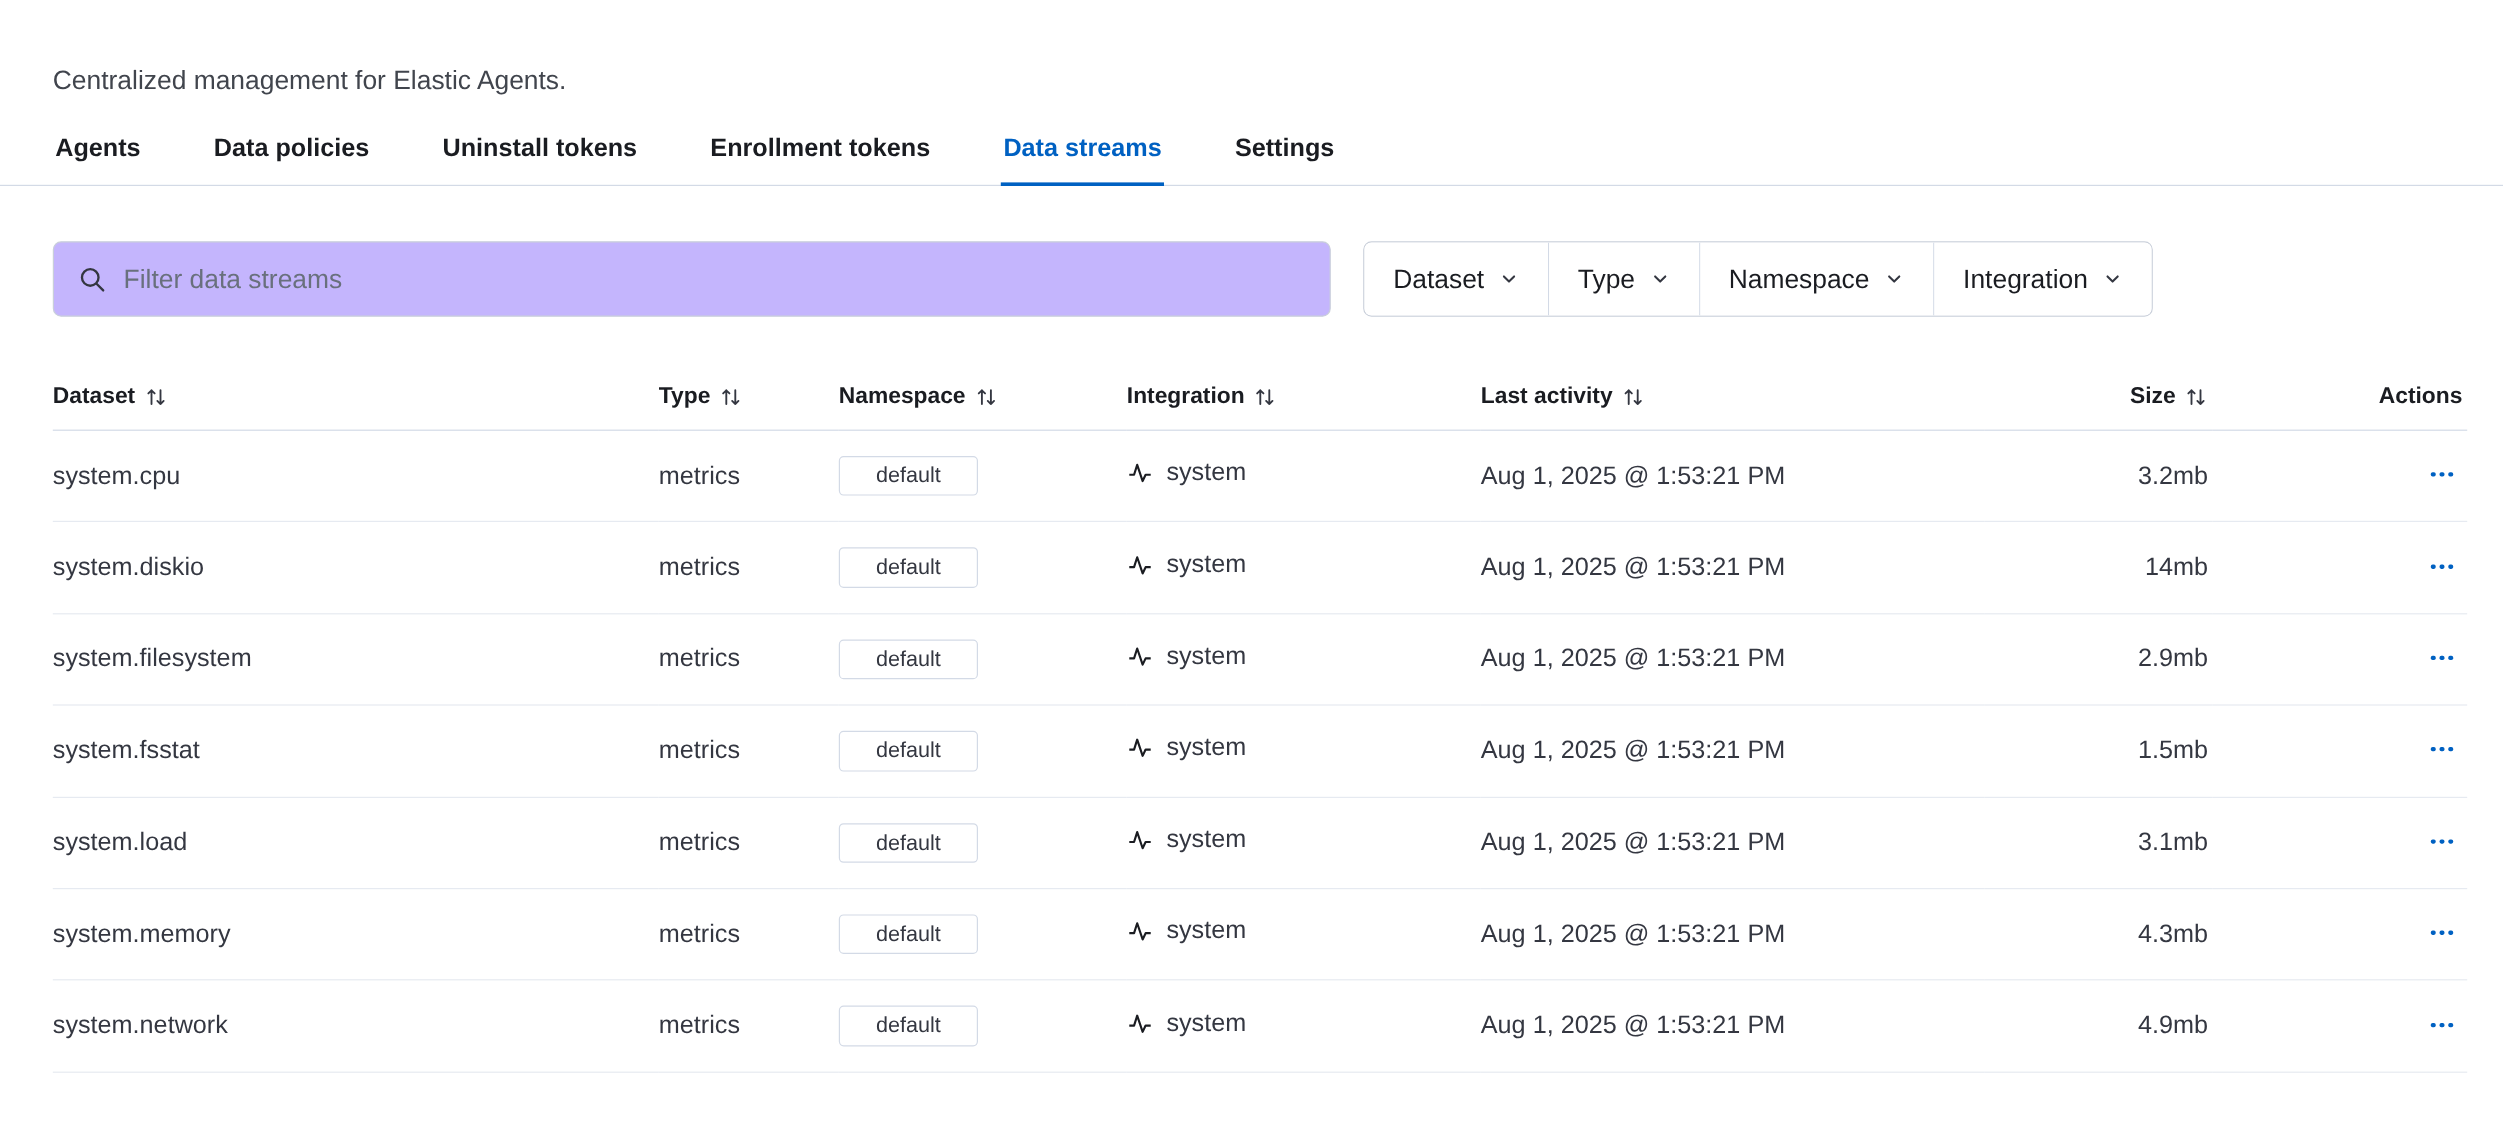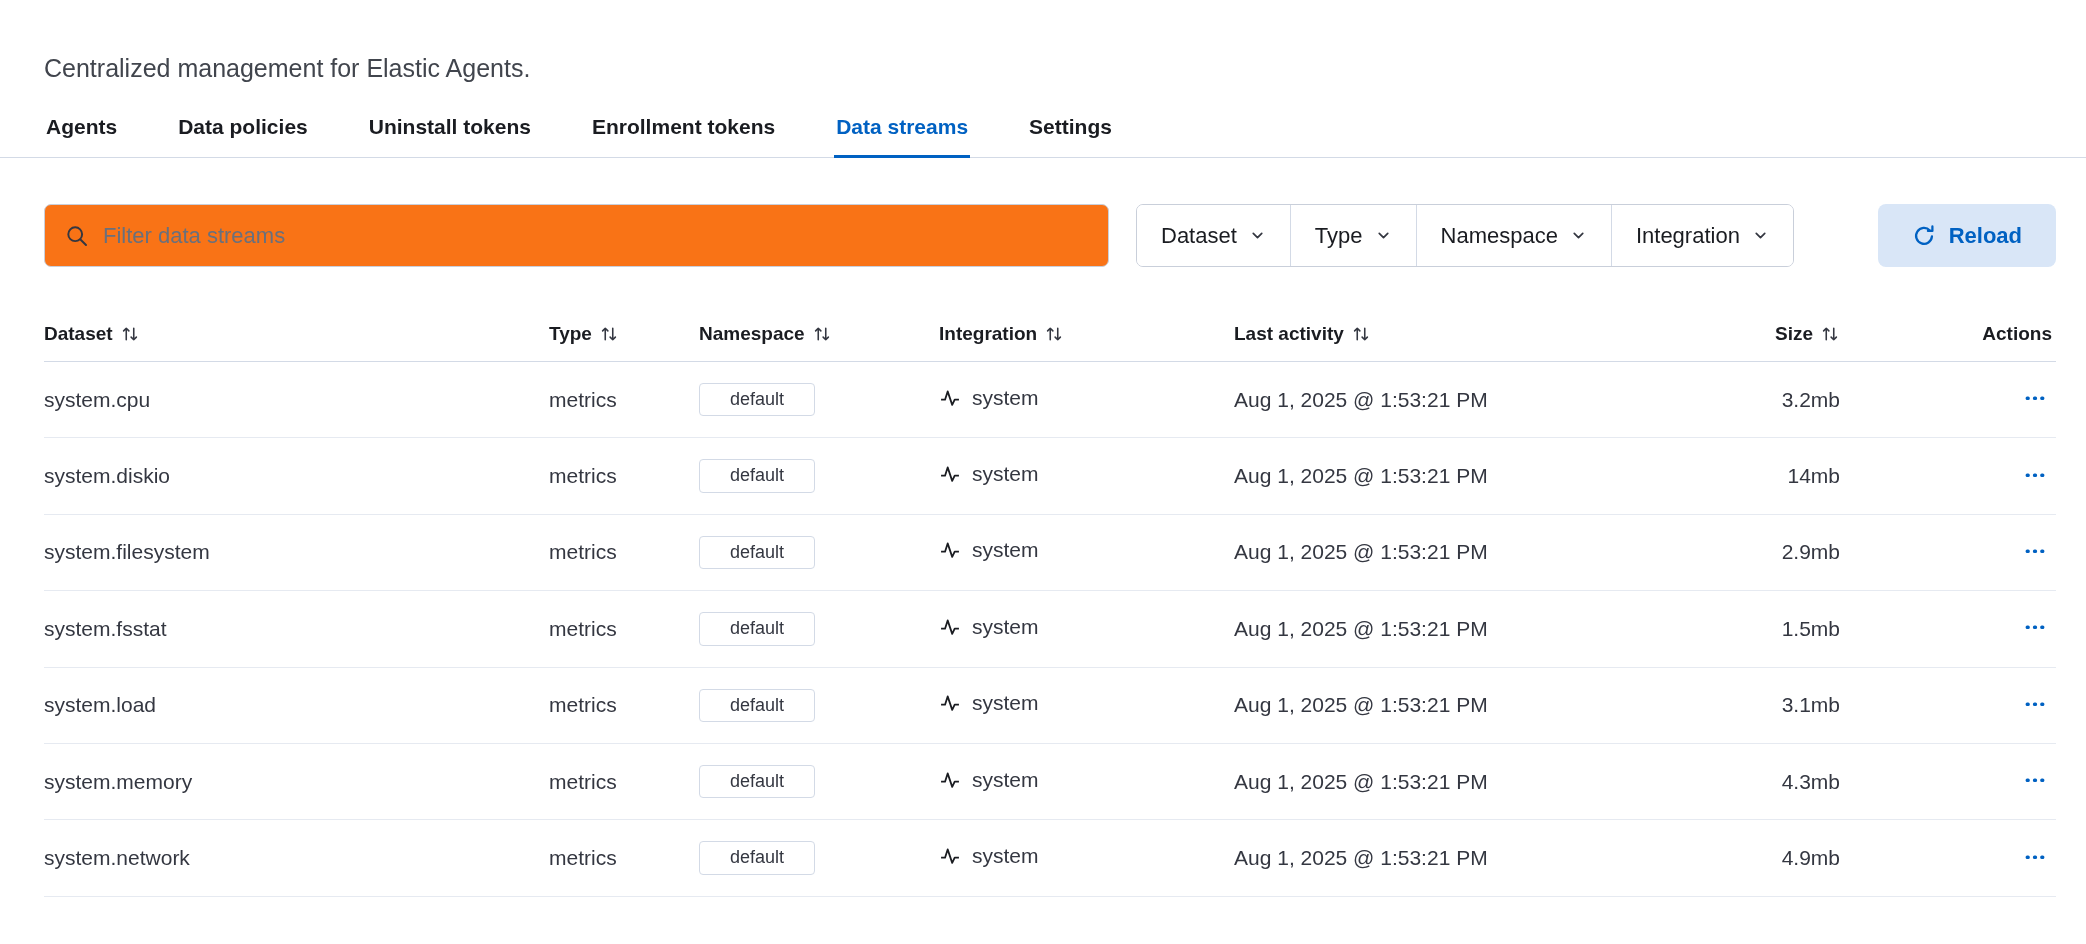--- a/index.html
+++ b/index.html
@@ -5,41 +5,41 @@
   * { box-sizing: border-box; margin: 0; padding: 0; }
   html, body {
     width: 2086px; height: 944px;
     background: #ffffff;
     overflow: hidden;
     font-family: "Liberation Sans", sans-serif;
     color: #1a1c21;
   }
   .page-header { padding: 30px 30px 0 44px; }
   h1.page-title { font-size: 49px; font-weight: 700; letter-spacing: -0.5px; color: #1a1c21; }
-  p.page-subtitle { font-size: 25px; margin-top: 24px; color: #41454d; }
+  p.page-subtitle { font-size: 22px; margin-top: 24px; color: #41454d; }
 
   .tabs-wrap { padding: 0 30px 0 44px; border-bottom: 1px solid #d3dae6; margin-top: 26px; }
   .tabs-row { display: flex; gap: 57px; }
   .tab {
     background: none; border: none; cursor: pointer;
     font-family: inherit; font-size: 21px; font-weight: 700;
     color: #1a1c21; padding: 6px 2px 18px 2px; position: relative;
   }
   .tab.active { color: #0061c2; }
   .tab.active::after {
     content: ""; position: absolute; left: 0; right: 0; bottom: -1px;
     height: 3px; background: #0061c2;
   }
 
   .content { padding: 0 30px 0 44px; }
   .toolbar { display: flex; align-items: stretch; margin-top: 46px; height: 63px; }
   .search-box {
     display: flex; align-items: center; gap: 14px;
     width: 1065px; border: 1px solid #c9cfda; border-radius: 7px;
-    padding: 0 20px; background: #f97316;
+    padding: 0 20px; background: #c4b5fd;
   }
   .search-box input {
     flex: 1; border: none; outline: none; font-family: inherit;
     font-size: 22px; color: #343741; background: transparent;
   }
   .search-box input::placeholder { color: #69707d; }
 
   .filter-group {
     display: flex; margin-left: 27px;
     border: 1px solid #c9cfda; border-radius: 7px; overflow: hidden; background: #fff;
@@ -141,29 +141,20 @@
         <button class="filter-btn">
           <span>Integration</span>
           <span class="icon">
             <svg width="17" height="17" viewBox="0 0 16 16" fill="none" stroke="#343741" stroke-width="1.6" stroke-linecap="round" stroke-linejoin="round">
               <path d="M4 6 l4 4 4-4"></path>
             </svg>
           </span>
         </button>
       </div>
 
-    <button class="reload-btn">
-      <span class="icon">
-        <svg width="24" height="24" viewBox="0 0 16 16" fill="none" stroke="#0061c2" stroke-width="1.5" stroke-linecap="round" stroke-linejoin="round">
-          <path d="M13.3 8.3a5.3 5.3 0 1 1-1.4-4"></path>
-          <path d="M13.6 1.6 v3 h-3"></path>
-        </svg>
-      </span>
-      <span>Reload</span>
-    </button>
   </div>
 
   <table class="ds-table">
     <colgroup>
       <col style="width:505px">
         <col style="width:150px">
         <col style="width:240px">
       <col style="width:295px">
         <col style="width:420px">
         <col style="width:190px">

